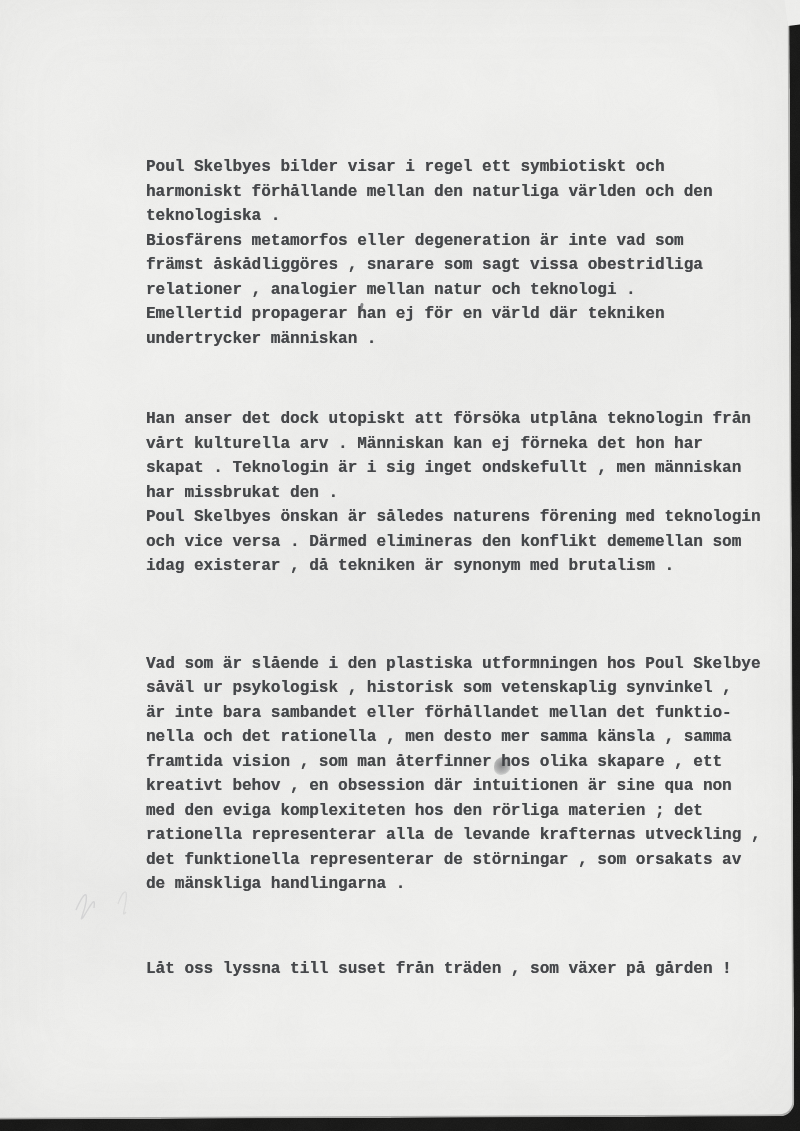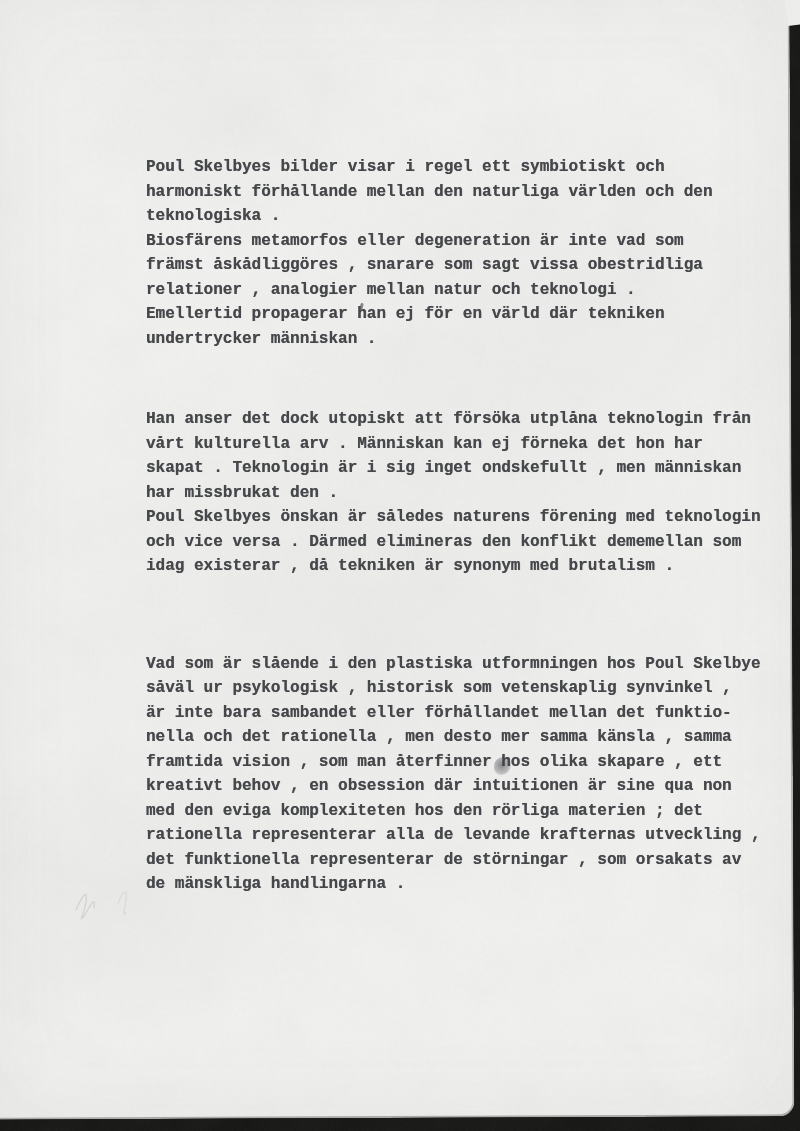--- a/index.html
+++ b/index.html
@@ -124,20 +124,21 @@
       <feColorMatrix type="saturate" values="0"></feColorMatrix>
     </filter>
     <rect x="0" y="0" width="800" height="1118" filter="url(#grainFine)" opacity="0.05"></rect>
     <rect x="0" y="0" width="792" height="1118" filter="url(#grainCoarse)" opacity="0.045"></rect>
   </svg>
 
   <div class="typed-text">
     <div class="para para-1"><div class="tline">Poul Skelbyes bilder visar i regel ett symbiotiskt och</div><div class="tline">harmoniskt förhållande mellan den naturliga världen och den</div><div class="tline">teknologiska .</div><div class="tline">Biosfärens metamorfos eller degeneration är inte vad som</div><div class="tline">främst åskådliggöres , snarare som sagt vissa obestridliga</div><div class="tline">relationer , analogier mellan natur och teknologi .</div><div class="tline">Emellertid propagerar han ej för en värld där tekniken</div><div class="tline">undertrycker människan .</div></div>
     <div class="para para-2"><div class="tline">Han anser det dock utopiskt att försöka utplåna teknologin från</div><div class="tline">vårt kulturella arv . Människan kan ej förneka det hon har</div><div class="tline">skapat . Teknologin är i sig inget ondskefullt , men människan</div><div class="tline">har missbrukat den .</div><div class="tline">Poul Skelbyes önskan är således naturens förening med teknologin</div><div class="tline">och vice versa . Därmed elimineras den konflikt dememellan som</div><div class="tline">idag existerar , då tekniken är synonym med brutalism .</div></div>
     <div class="para para-3"><div class="tline">Vad som är slående i den plastiska utformningen hos Poul Skelbye</div><div class="tline">såväl ur psykologisk , historisk som vetenskaplig synvinkel ,</div><div class="tline">är inte bara sambandet eller förhållandet mellan det funktio-</div><div class="tline">nella och det rationella , men desto mer samma känsla , samma</div><div class="tline">framtida vision , som man återfinner hos olika skapare , ett</div><div class="tline">kreativt behov , en obsession där intuitionen är sine qua non</div><div class="tline">med den eviga komplexiteten hos den rörliga materien ; det</div><div class="tline">rationella representerar alla de levande krafternas utveckling ,</div><div class="tline">det funktionella representerar de störningar , som orsakats av</div><div class="tline">de mänskliga handlingarna .</div></div>
+    <div class="para para-closing"><div class="tline">Låt oss lyssna till suset från träden , som växer på gården !</div></div>
 
     <div class="signature">
       
       
     </div>
   </div>
 
   <div class="ink-blob"></div>
   <div class="stray-mark"></div>
 

